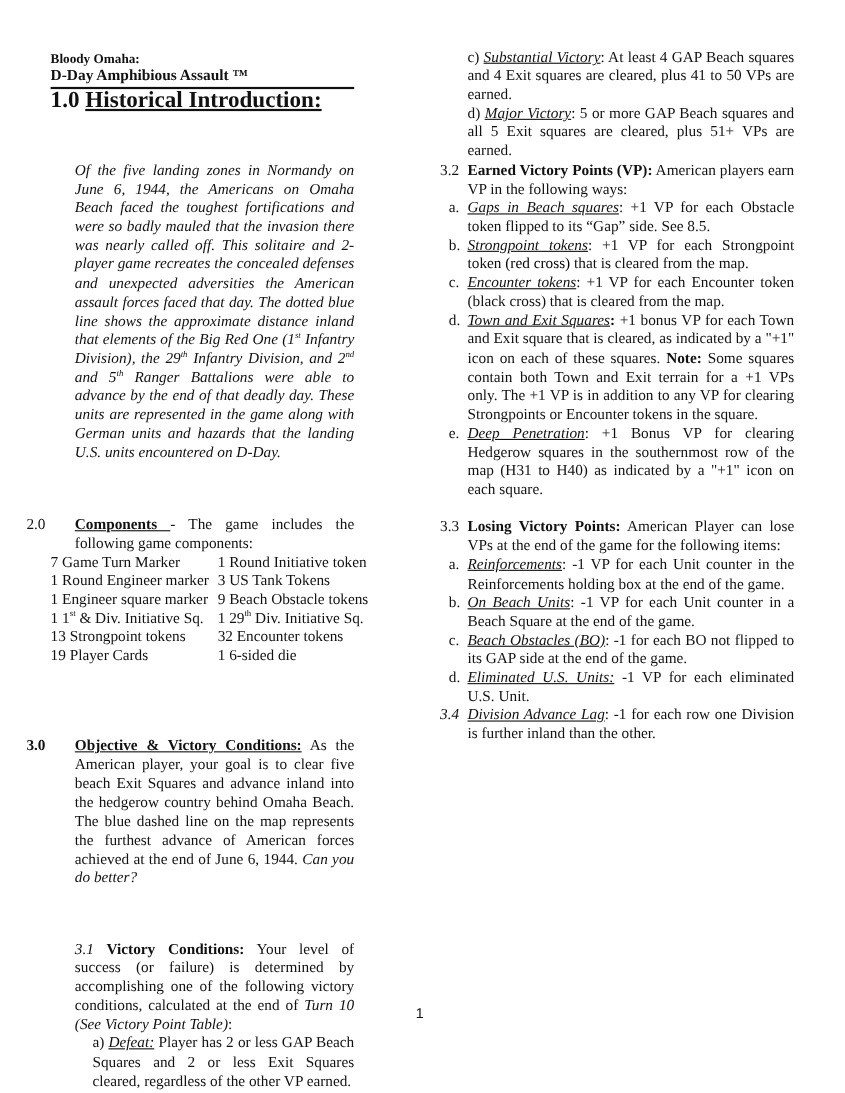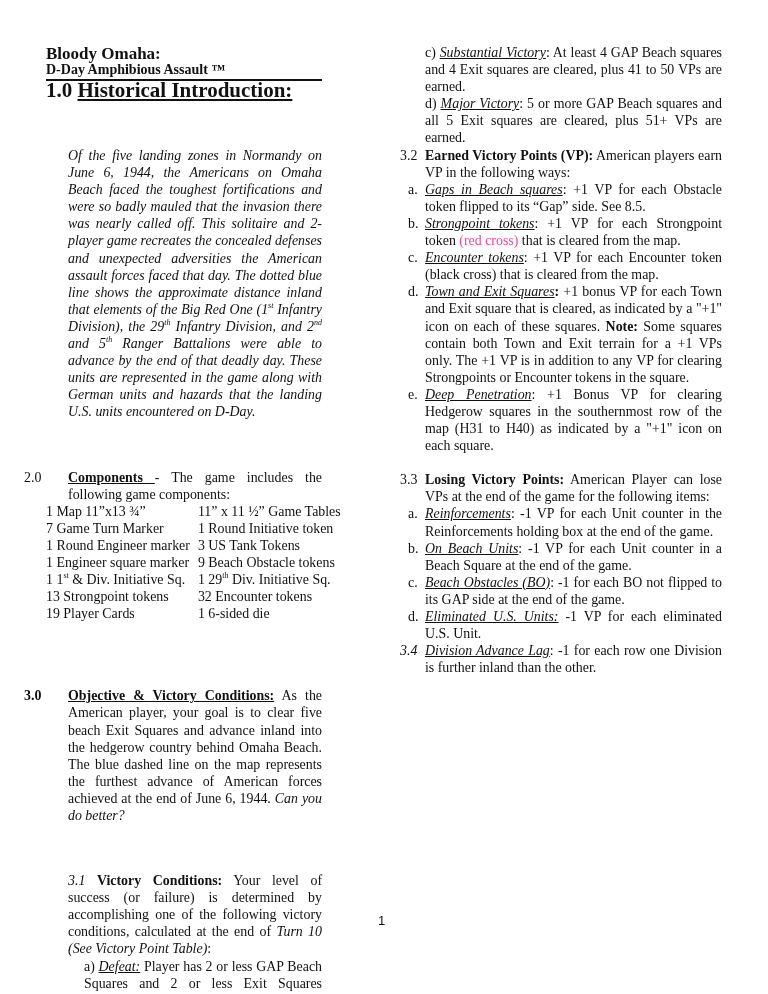--- a/index.html
+++ b/index.html
@@ -5,27 +5,27 @@
     html, body { margin: 0; padding: 0; background: #ffffff; }
     body {
       width: 768px; height: 994px; position: relative; overflow: hidden;
       font-family: "Liberation Serif", "DejaVu Serif", serif;
       color: #111111; font-size: 13.9px; line-height: 17.1px;
     }
     .col { position: absolute; top: 44px; }
     .col-left { left: 46px; width: 276px; }
     .col-right { left: 425px; width: 297px; }
     .just { text-align: justify; }
-    .title { font-weight: bold; font-size: 17px; line-height: 19px; }
+    .title { font-weight: bold; font-size: 12px; line-height: 19px; }
     .subtitle { font-weight: bold; font-size: 14px; line-height: 14px; padding-bottom: 2px; border-bottom: 2px solid #111; }
     .h1 { font-weight: bold; font-size: 21px; line-height: 18px; }
     .u { text-decoration: underline; }
     .b { font-weight: bold; }
     .i { font-style: italic; }
-    .red { color: #ec4899; margin-top: 44px; }
+    .red { color: #000000; margin-top: 44px; }
     .indent1 { padding-left: 22px; margin-top: 48px; }
     .indent2 { padding-left: 38px; }
     sup { font-size: 8px; line-height: 0; vertical-align: super; }
     .hang { position: relative; }
     .hang .lbl { position: absolute; left: -22px; }
     .hang2 .lbl { position: absolute; left: -17px; }
     .comp-table { width: 100%; border-collapse: collapse; font-size: 13.9px; }
     .comp-table td { padding: 0; line-height: 17.1px; white-space: nowrap; vertical-align: top; }
     .comp-table td.c2 { padding-left: 8px; }
     .gap { height: 17px; }
@@ -44,24 +44,20 @@
   </div>
   <div class="indent1 just i"><span>Of the five landing zones in Normandy on June 6, 1944, the Americans on Omaha Beach faced the toughest fortifications and were so badly mauled that the invasion there was nearly called off. This solitaire and 2-player game recreates the concealed defenses and unexpected adversities the American assault forces faced that day. The dotted blue line shows the approximate distance inland that elements of the Big Red One (1</span><sup>st</sup><span> Infantry Division), the 29</span><sup>th</sup><span> Infantry Division, and 2</span><sup>nd</sup><span> and 5</span><sup>th</sup><span> Ranger Battalions were able to advance by the end of that deadly day. These units are represented in the game along with German units and hazards that the landing U.S. units encountered on D-Day.</span></div>
 
   <div class="hang indent1 just">
     <span class="lbl">2.0</span>
     <span class="b u">Components </span><span>- The game includes the following game components:</span>
   </div>
 
   <table class="comp-table">
     <tbody>
-        <tr>
-          <td>1   Map 11”x13 ¾”</td>
-          <td class="c2">11” x 11 ½” Game Tables</td>
-        </tr>
     <tr>
           <td>7 Game Turn Marker</td>
           <td class="c2"> 1 Round Initiative token</td>
         </tr>
     <tr>
           <td>1 Round Engineer marker</td>
           <td class="c2">3 US Tank Tokens</td>
         </tr>
     <tr>
           <td>1 Engineer square marker</td>

